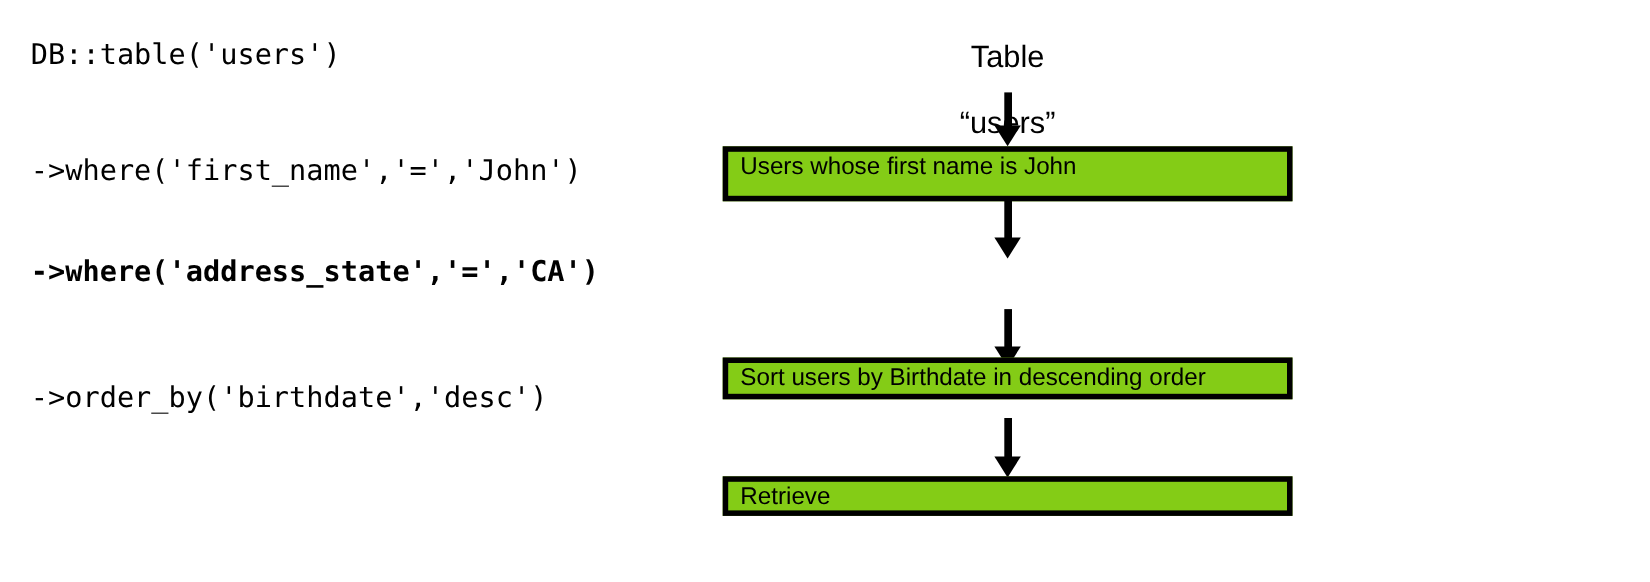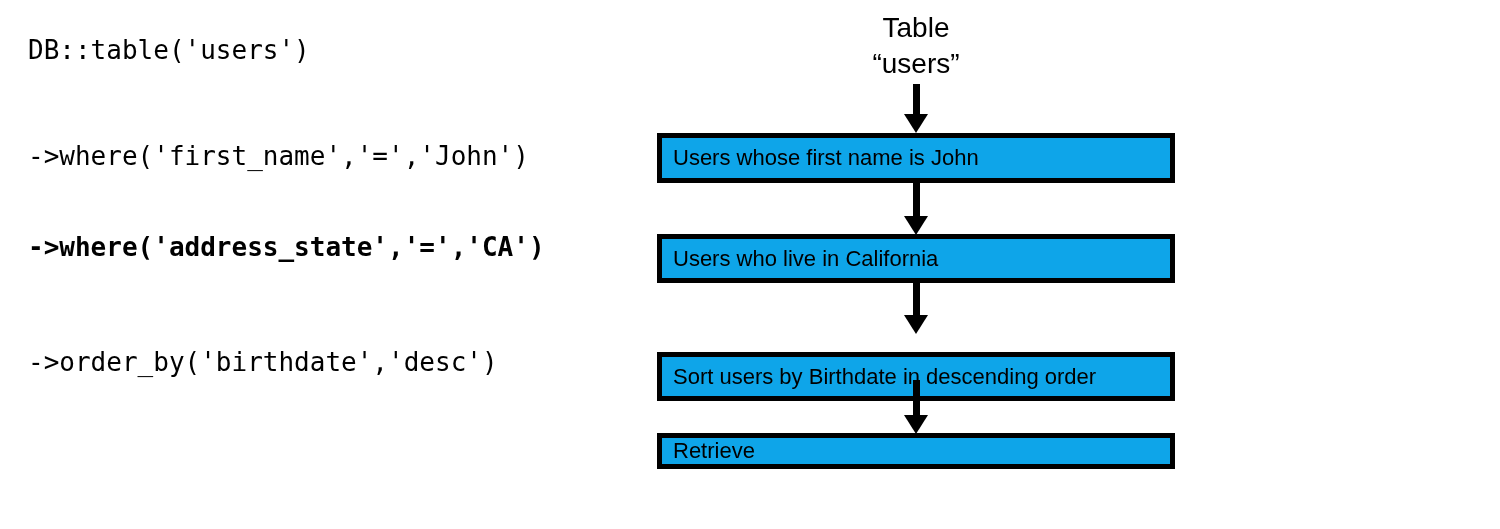--- a/index.html
+++ b/index.html
@@ -51,42 +51,42 @@
   .flow-title {
     position: absolute;
     left: 0;
     top: 10px;
     width: 518px;
     text-align: center;
     font-size: 28px;
     line-height: 36px;
     color: #000000;
   }
-  .flow-title .t-line { display: block; }
+  .flow-title .t-line { display: block; margin-top: 24px; }
 
   .node {
     position: absolute;
     left: 0;
     width: 518px;
     box-sizing: border-box;
     border: 5px solid #000000;
-    background: #0ea5e9;
+    background: #84cc16;
     display: flex;
-    align-items: center;
+    align-items: flex-start;
   }
   .node-label {
     font-size: 22px;
     line-height: 26px;
     padding-left: 11px;
     color: #000000;
     white-space: nowrap;
   }
   .node.n0 { top: 133px; height: 50px; }
   .node.n1 { top: 234px; height: 49px; }
-  .node.n2 { top: 352px; height: 49px; }
+  .node.n2 { top: 325px; height: 38px; }
   .node.n3 { top: 433px; height: 36px; }
 
   
   .arrow {
     position: absolute;
     left: 252px;          
     width: 14px;
   }
   .arrow .shaft {
     position: absolute;
@@ -145,23 +145,20 @@
 
   <div class="node n0">
     <span class="node-label">Users whose first name is John</span>
   </div>
 
   <div class="arrow a1">
     <div class="shaft"></div>
     <div class="head"></div>
   </div>
 
-  <div class="node n1">
-    <span class="node-label">Users who live in California</span>
-  </div>
 
   <div class="arrow a2">
     <div class="shaft"></div>
     <div class="head"></div>
   </div>
 
   <div class="node n2">
     <span class="node-label">Sort users by Birthdate in descending order</span>
   </div>
 

